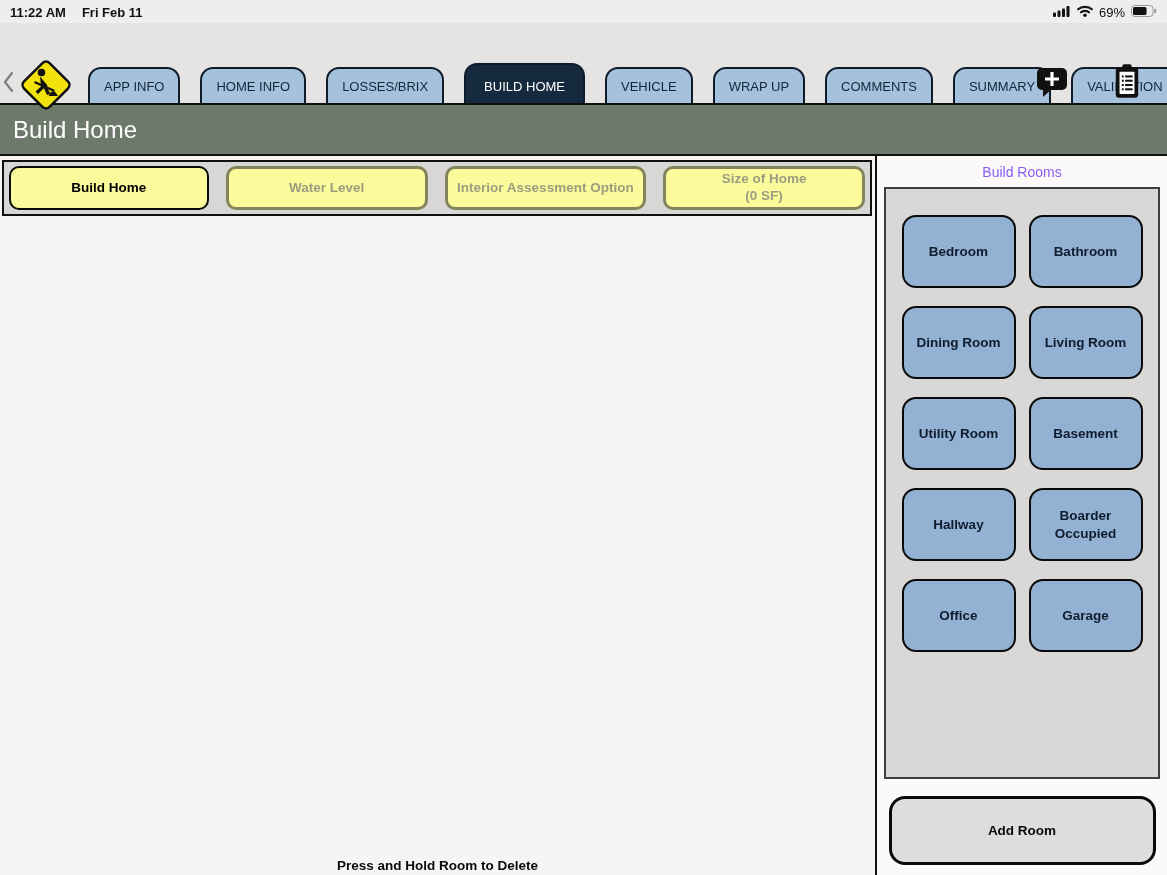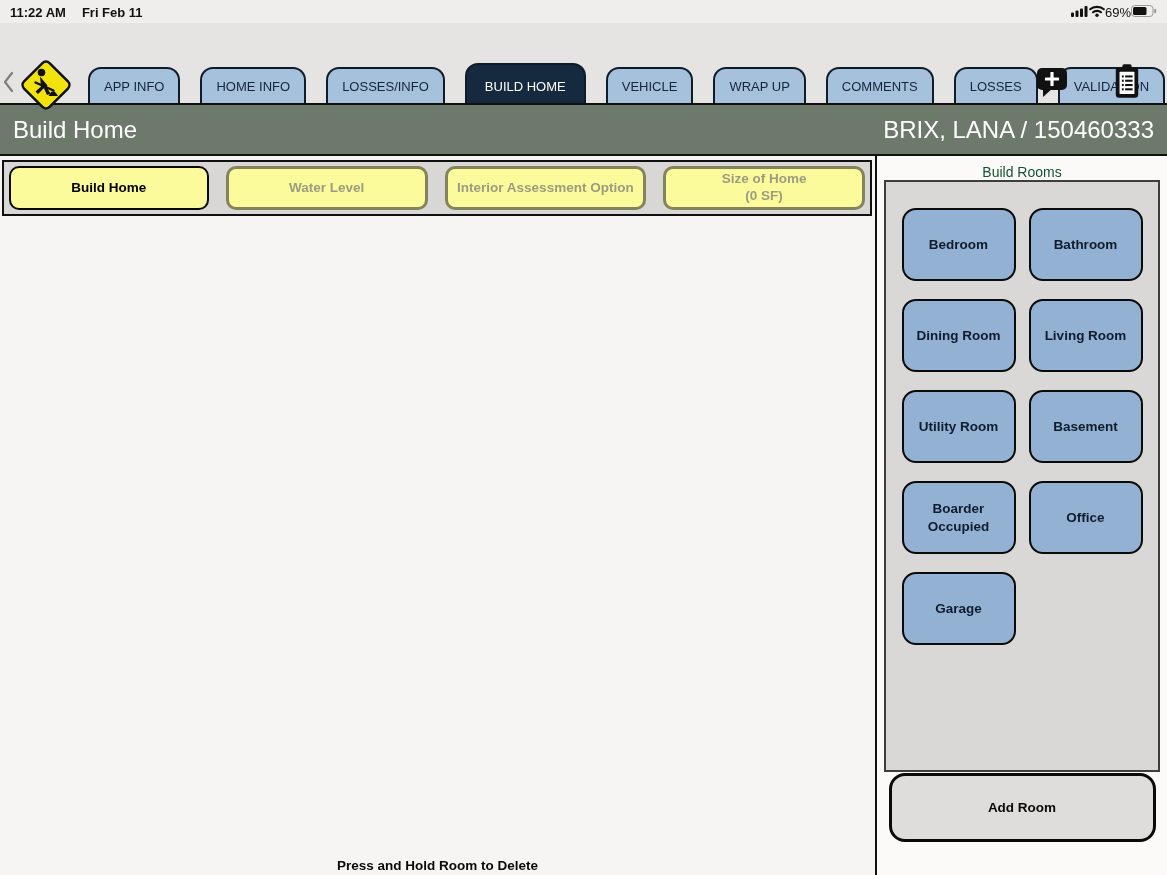--- a/index.html
+++ b/index.html
@@ -16,21 +16,21 @@
     height: 23px;
     background: #efeeec;
     display: flex;
     justify-content: space-between;
     align-items: center;
     padding: 2px 10px 0 10px;
     font-size: 13px;
     font-weight: 600;
   }
   .status-left { display: flex; gap: 16px; }
-  .status-right { display: flex; align-items: center; font-weight: 400; }
+  .status-right { display: flex; align-items: center; gap: 6px; font-weight: 400; }
 
   
   .tab-bar {
     height: 80px;
     background: #e6e4e2;
     position: relative;
     display: flex;
     align-items: flex-end;
   }
   .back-chevron { position: absolute; left: 3px; top: 48px; }
@@ -136,21 +136,21 @@
 
   
   .sidebar {
     flex: 1;
     background: #fbfaf9;
     display: flex;
     flex-direction: column;
     align-items: center;
     padding-top: 8px;
   }
-  .sidebar-title { font-size: 14px; color: #14532d; }
+  .sidebar-title { font-size: 14px; color: #8b5cf6; margin-bottom: 7px; }
   .rooms-panel {
     width: 276px;
     height: 592px;
     background: #d9d8d6;
     border: 2px solid #3e3e3e;
     display: grid;
     grid-template-columns: repeat(2, 114px);
     column-gap: 13px;
     row-gap: 18px;
     justify-content: center;
@@ -168,21 +168,21 @@
     color: #0f1c2e;
     display: flex;
     align-items: center;
     justify-content: center;
     text-align: center;
     padding: 15px 8px;
     line-height: 1.3;
     cursor: pointer;
   }
   .add-room-btn {
-    margin-top: 1px;
+    margin-top: 17px;
     width: 267px;
     height: 69px;
     background: #dedddb;
     border: 3px solid #0a0a0a;
     border-radius: 16px;
     font-weight: bold;
     font-size: 13.5px;
     color: #0a0a0a;
     display: flex;
     align-items: center;
@@ -238,26 +238,26 @@
       <path d="M24 21.5 L31.5 30.5 L27 34 L22 39 L19.5 36.5 L25 31.5" fill="#111"></path>
       <path d="M30 31 L34.5 38.5 L31 40 L28 33.5 Z" fill="#111"></path>
       <line x1="19.5" y1="27.5" x2="37.5" y2="35.5" stroke="#111" stroke-width="2.4" stroke-linecap="round"></line>
       <path d="M32.5 41 Q37 31.5 42 41 Z" fill="#111"></path>
     </svg>
   </span>
 
   <div class="tabs-row">
     <div class="tab">APP INFO</div>
     <div class="tab">HOME INFO</div>
-    <div class="tab">LOSSES/INFO</div>
+    <div class="tab">LOSSES/BRIX</div>
     <div class="tab active">BUILD HOME</div>
     <div class="tab">VEHICLE</div>
     <div class="tab">WRAP UP</div>
     <div class="tab">COMMENTS</div>
-    <div class="tab">LOSSES</div>
+    <div class="tab">SUMMARY</div>
     <div class="tab">VALIDATION</div>
   </div>
 
   <div class="top-icons">
     <span>
       <svg width="34" height="34" viewBox="0 0 34 34">
         <rect x="2" y="4" width="30" height="22" rx="5" fill="#111"></rect>
         <path d="M8 24 L8 33 L18 24 Z" fill="#111"></path>
         <rect x="10" y="13.4" width="14" height="3.2" rx="0.6" fill="#fff"></rect>
         <rect x="15.4" y="8" width="3.2" height="14" rx="0.6" fill="#fff"></rect>
@@ -276,21 +276,20 @@
           <rect x="13" y="22.2" width="8" height="2.2" fill="#111"></rect>
         <rect x="9.5" y="26.8" width="2" height="2.2" fill="#111"></rect>
           <rect x="13" y="26.8" width="8" height="2.2" fill="#111"></rect>
       </svg>
     </span>
   </div>
 </div>
 
 <div class="app-header">
   <span>Build Home</span>
-  <span>BRIX, LANA / 150460333</span>
 </div>
 
 <div class="content">
 
   <div class="main">
     <div class="subtab-row">
       <div class="subtab enabled">
         <span>Build Home</span>
       </div>
       <div class="subtab disabled">
@@ -309,20 +308,21 @@
 
   <div class="sidebar">
     <div class="sidebar-title">Build Rooms</div>
     <div class="rooms-panel">
       <div class="room-btn">Bedroom</div>
       <div class="room-btn">Bathroom</div>
       <div class="room-btn">Dining Room</div>
       <div class="room-btn">Living Room</div>
       <div class="room-btn">Utility Room</div>
       <div class="room-btn">Basement</div>
+      <div class="room-btn">Hallway</div>
       <div class="room-btn">Boarder Occupied</div>
       <div class="room-btn">Office</div>
       <div class="room-btn">Garage</div>
     </div>
     <div class="add-room-btn">Add Room</div>
   </div>
 
 </div>
 
 </body></html>

